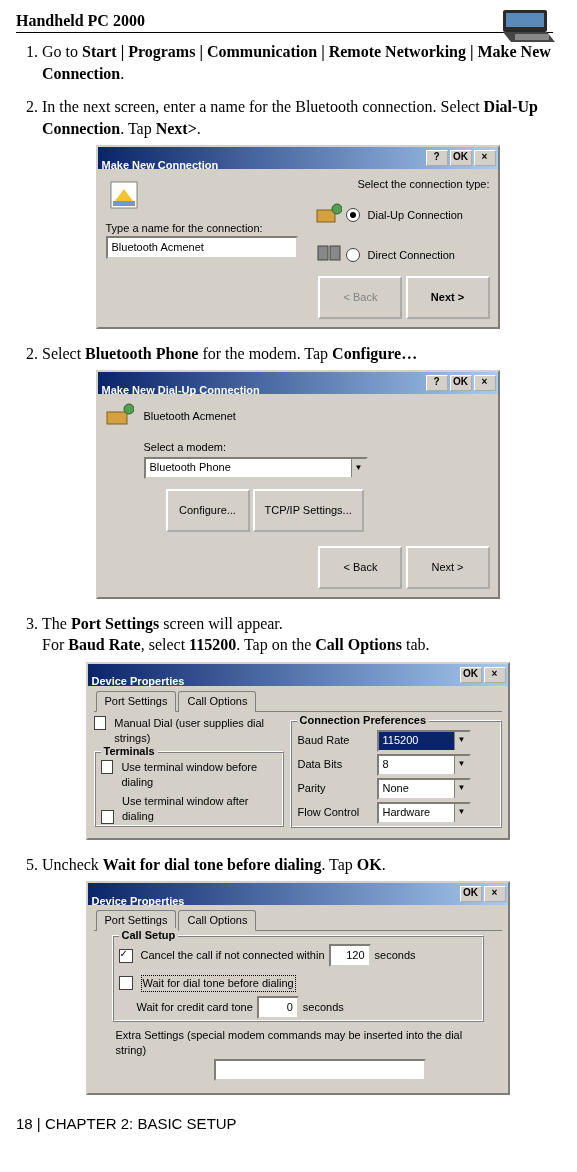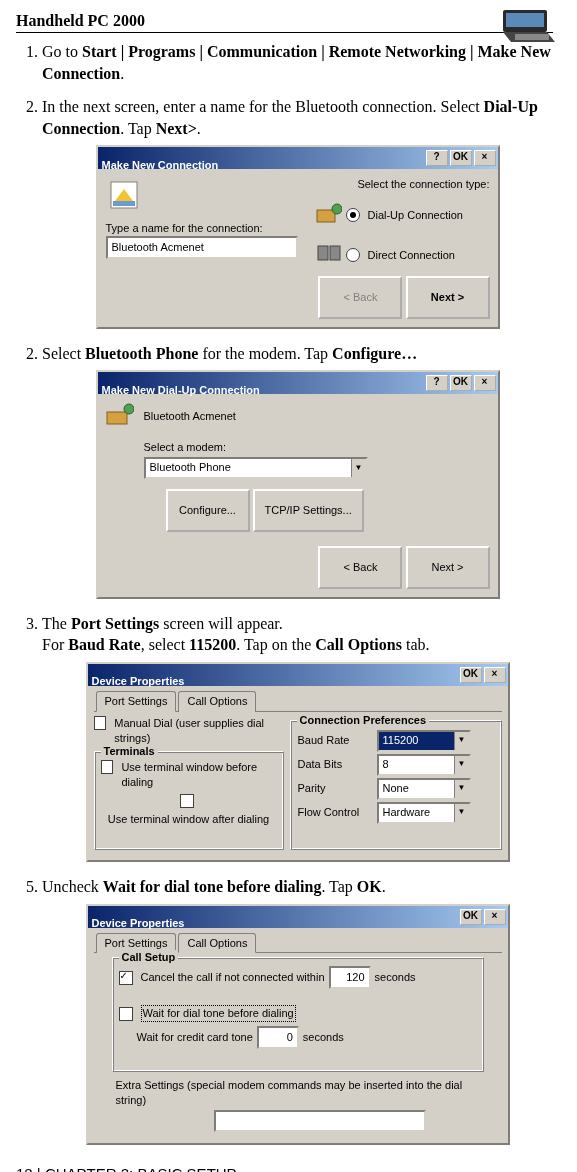--- a/index.html
+++ b/index.html
@@ -119,21 +119,21 @@
     width:12px; height:12px; border:1px solid #404040;
     background:#fff; display:inline-block; vertical-align:middle;
     margin-right:4px; position:relative; font-size:10px; line-height:10px;
     text-align:center;
   }
   .checkbox.checked::after{ content:"✓"; position:absolute; left:0; top:-1px;}
   .fieldset {
     border: 1px solid #808080;
     border-top-color:#fff; border-left-color:#fff;
     box-shadow: inset 1px 1px 0 #808080, inset -1px -1px 0 #fff;
-    padding: 8px 6px 22px 6px;
+    padding: 8px 6px 2px 6px;
     margin: 4px 0;
     position:relative;
   }
   .fieldset .legend {
     position:absolute; top:-8px; left:6px;
     background:#d4d0c8; padding:0 3px; font-weight:bold;
     font-size:11px;
   }
   .tabs {
     display:flex;
@@ -293,21 +293,21 @@
             <div class="row small-label" style="align-items:flex-start;">
               <span class="checkbox"></span>
               <span>Manual Dial (user supplies dial strings)</span>
             </div>
             <div class="fieldset" style="margin-top:6px;">
               <span class="legend">Terminals</span>
               <div class="row small-label" style="align-items:flex-start; margin-bottom:4px;">
                 <span class="checkbox"></span>
                 <span>Use terminal window before dialing</span>
               </div>
-              <div class="row small-label" style="align-items:center;flex-direction:column;">
+              <div class="row small-label" style="align-items:flex-end;">
                 <span class="checkbox"></span>
                 <span>Use terminal window after dialing</span>
               </div>
             </div>
           </div>
           <div class="fieldset" style="flex:1;">
             <span class="legend">Connection Preferences</span>
             <table style="width:100%; border-collapse:collapse;">
               <tbody>
                   <tr>
@@ -364,21 +364,21 @@
         <span class="tbtn">OK</span>
         <span class="tbtn">×</span>
       </div>
       <div class="win-body" style="padding:4px 6px 8px 6px;">
         <div class="tabs">
           <div class="tab">Port Settings</div>
           <div class="tab active">Call Options</div>
         </div>
         <div class="fieldset" style="margin:4px 18px 2px 18px;">
           <span class="legend">Call Setup</span>
-          <div class="row small-label" style="margin-bottom:16px;">
+          <div class="row small-label" style="margin-bottom:8px;">
             <span class="checkbox checked"></span>
             <span>Cancel the call if not connected within</span>
             <span class="input-sunken" style="width:30px; text-align:right;">120</span>
             <span>seconds</span>
           </div>
           <div class="row small-label" style="margin-bottom:4px;">
             <span class="checkbox"></span>
             <span style="border:1px dotted #000; padding:0 1px;">Wait for dial tone before dialing</span>
           </div>
           <div class="row small-label" style="margin-left:18px;">

